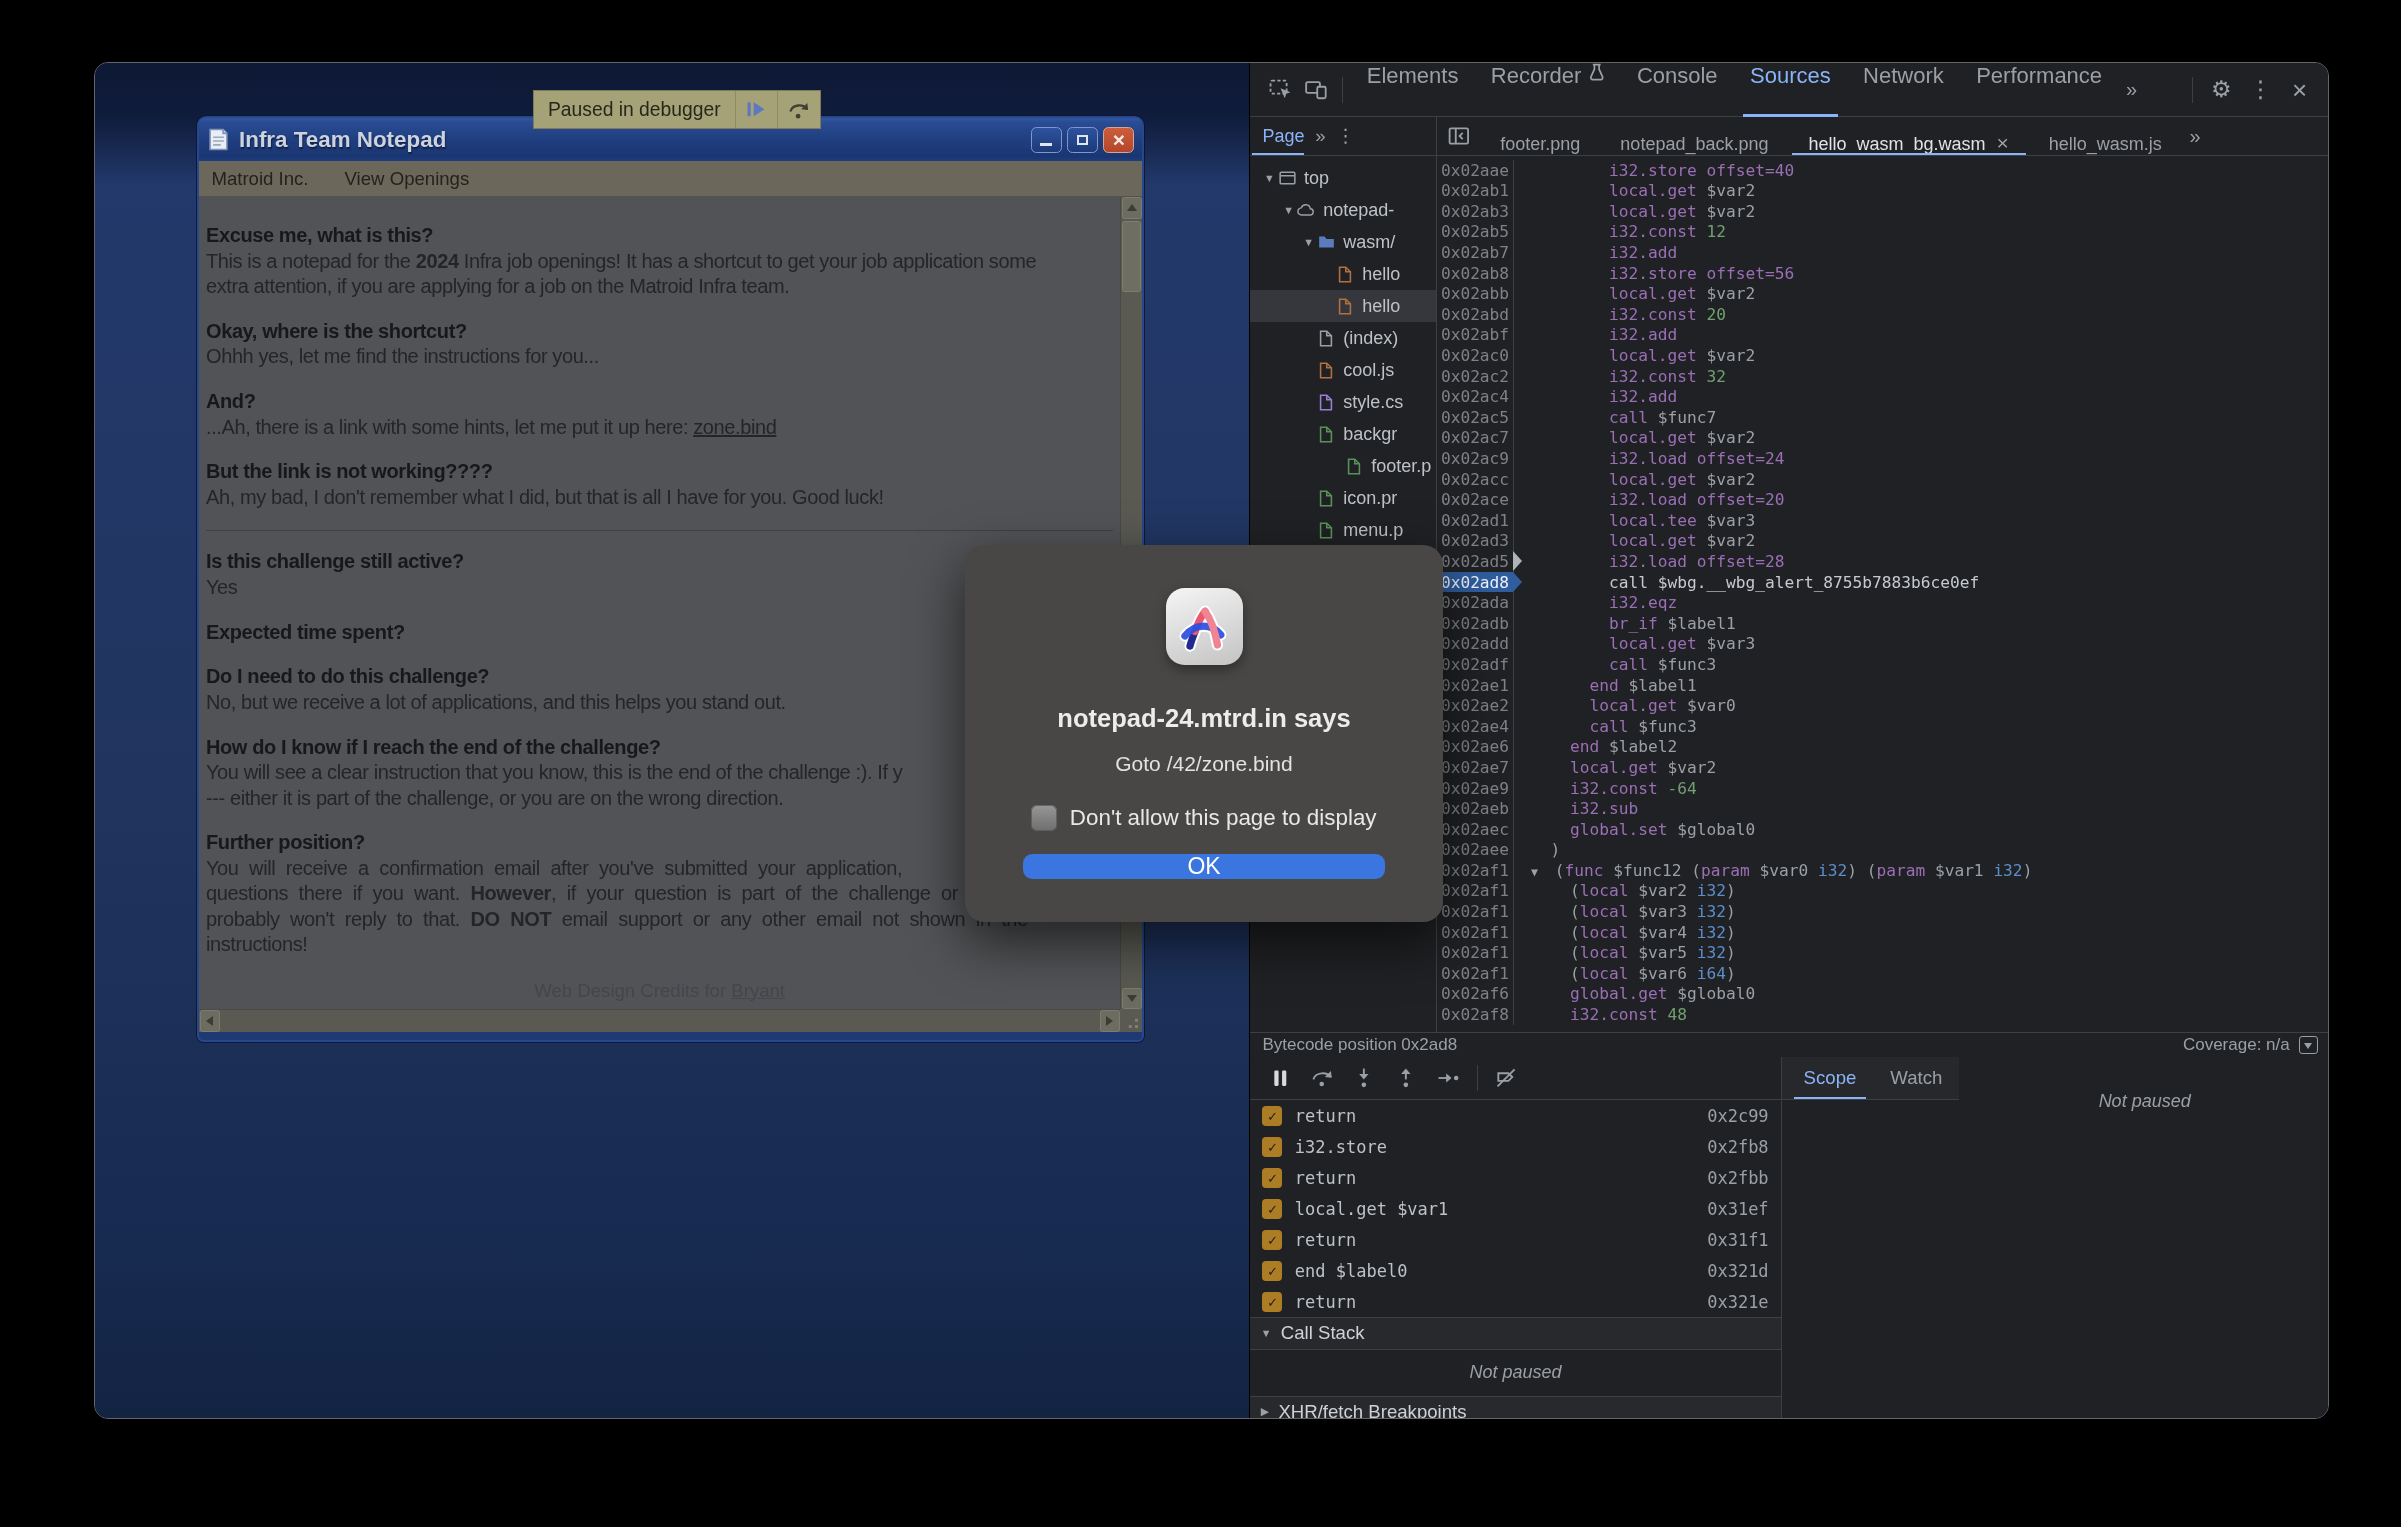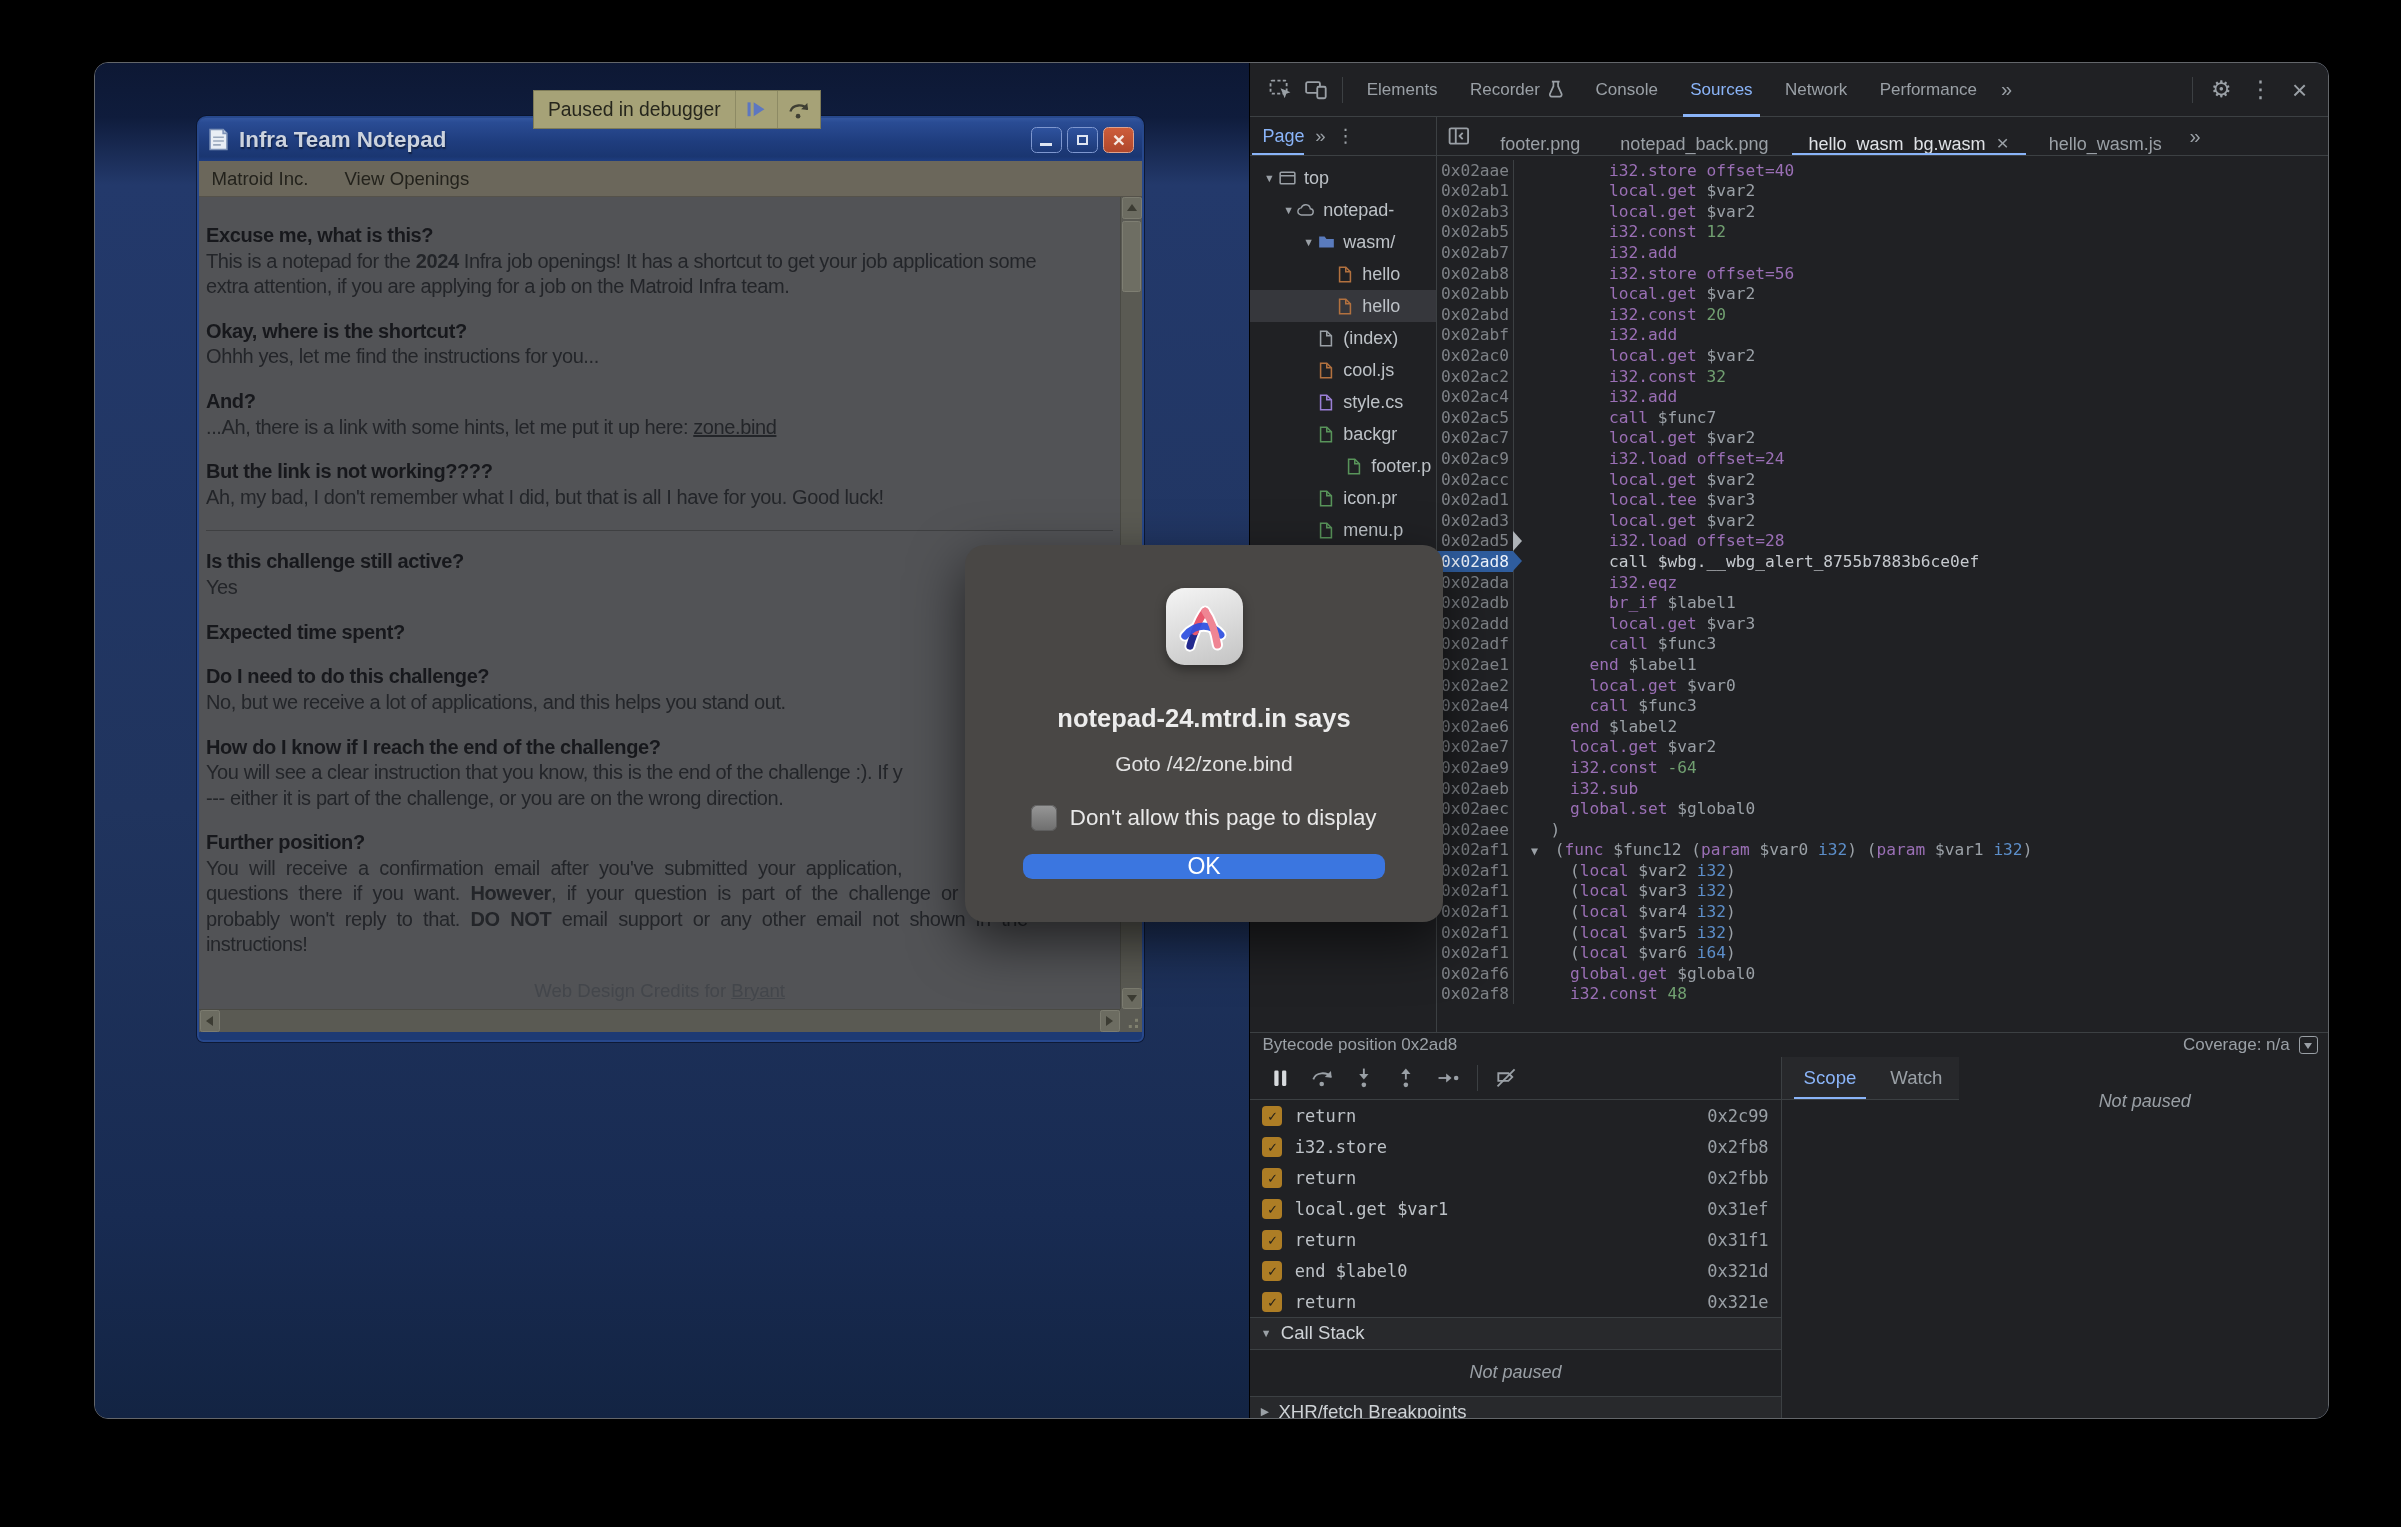--- a/index.html
+++ b/index.html
@@ -47,21 +47,21 @@
   .np-bottom{height:23px;flex:none;display:flex}
   .np-hscroll{flex:1;background:#5a5a53;border-top:0.8px solid #4a4a44;display:flex;align-items:center;justify-content:space-between;padding:0 0.8px}
   .np-grip{width:21.7px;height:23px;background:#5a5a53;position:relative}
   .np-grip::before{content:"";position:absolute;right:3.9px;bottom:3.9px;width:3.1px;height:3.1px;background:#80806f;box-shadow:-6.2px 6.2px 0 -3.1px #80806f, -6.2px 0 0 0 #80806f, 0 -6.2px 0 0 #80806f}
 
   
   #devtools{position:absolute;left:1154px;top:0;width:1081px;height:1357px;background:#202124;color:#9aa0a6;border-left:0.8px solid #000}
   .dt-toolbar{height:54px;display:flex;align-items:center;border-bottom:0.8px solid #3c4043;padding-left:12.4px}
   .dt-iconbtn{display:flex;align-items:center;justify-content:center;width:36px;height:36px;flex:none}
   .dt-sep{width:0.8px;height:26px;background:#3c4043;margin:0 7.7px;flex:none}
-  .dt-tab{padding:0 16.2px;font-size:17px;height:54px;display:flex;align-items:center;position:relative;white-space:nowrap;gap:7.7px}
+  .dt-tab{padding:0 16.2px;font-size:22px;height:54px;display:flex;position:relative;white-space:nowrap;gap:7.7px}
   .dt-tab.active{color:#8ab4f8}
   .dt-tab.active::after{content:"";position:absolute;left:9.3px;right:9.3px;bottom:0;height:2.3px;background:#8ab4f8}
   .dt-chevron{font-size:20px;padding:0 7.7px}
   .dt-right{margin-left:auto;display:flex;align-items:center;padding-right:12.4px;gap:3.1px}
   .uglyph{font-size:23px;color:#9aa0a6;line-height:1}
 
   .ft-bar{height:39px;display:flex;align-items:stretch;border-bottom:0.8px solid #3c4043;font-size:18px}
   .ft-left{width:187px;flex:none;display:flex;align-items:center;border-right:0.8px solid #3c4043}
   .ft-page{color:#8ab4f8;padding:0 6.2px 0 12.4px;position:relative;height:100%;display:flex;align-items:center}
   .ft-page::after{content:"";position:absolute;left:1.5px;right:6.2px;bottom:0;height:2.3px;background:#8ab4f8}
@@ -522,20 +522,24 @@
           </div>
           <div class="cl">
             <span class="cl-addr">0x02ac9</span>
             <span class="cl-text">        <span class="tok-kw">i32.load offset=24</span></span>
           </div>
           <div class="cl">
             <span class="cl-addr">0x02acc</span>
             <span class="cl-text">        <span class="tok-kw">local.get </span><span class="tok-v">$var2</span></span>
           </div>
           <div class="cl">
+            <span class="cl-addr">0x02ace</span>
+            <span class="cl-text">        <span class="tok-kw">i32.load offset=20</span></span>
+          </div>
+          <div class="cl">
             <span class="cl-addr">0x02ad1</span>
             <span class="cl-text">        <span class="tok-kw">local.tee </span><span class="tok-v">$var3</span></span>
           </div>
           <div class="cl">
             <span class="cl-addr">0x02ad3</span>
             <span class="cl-text">        <span class="tok-kw">local.get </span><span class="tok-v">$var2</span></span>
           </div>
           <div class="cl">
             <span class="cl-addr tag-gray">0x02ad5</span>
             <span class="cl-text">        <span class="tok-kw">i32.load offset=28</span></span>

